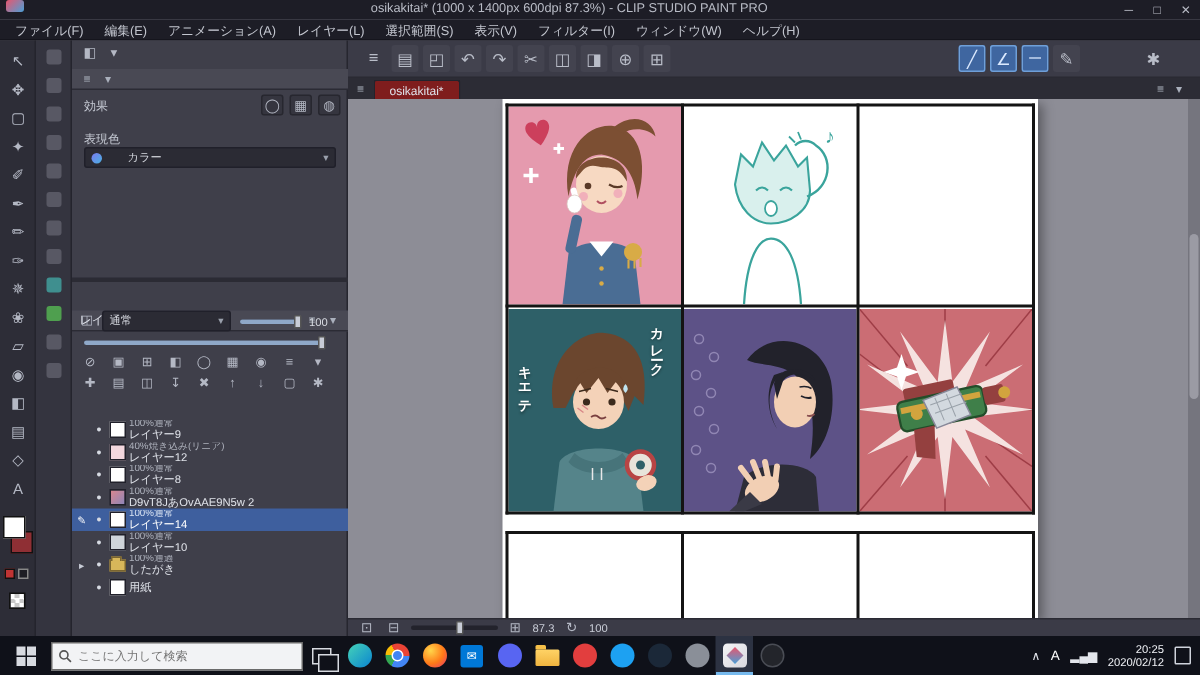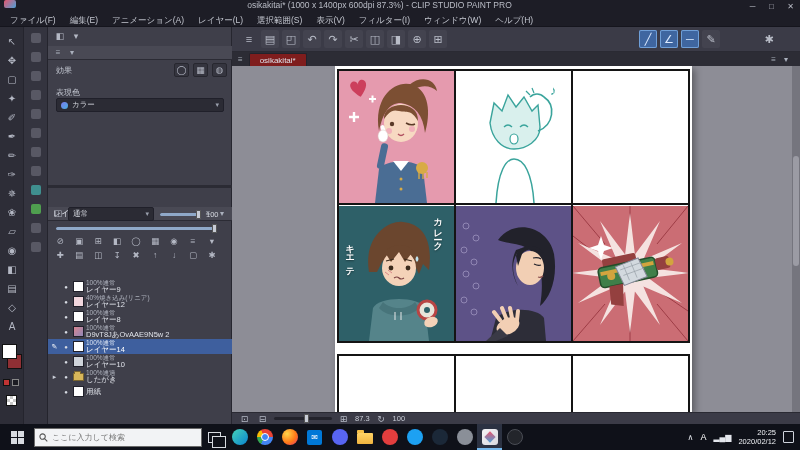--- a/index.html
+++ b/index.html
@@ -52,21 +52,21 @@
   .g-chev::before{content:"∧"} .g-net::before{content:"▂▄▆"} .g-env::before{content:"✉"}
 
   
   .paneldock{left:48px;top:27px;width:184px;height:397px;background:#3f3f4a;border-right:1px solid #26262f}
   .dockico{position:absolute;width:14px;height:13px;font-size:9px;color:#b4b8c4;display:flex;align-items:center;justify-content:center}
   .phead{position:absolute;left:0;width:184px;height:14px;background:#494954;border-bottom:1px solid #2b2b34;display:flex;align-items:center;padding:0 5px;gap:4px}
   .phead .ptitle{flex:1;font-size:8px;color:#dfe2ea}
   .phead .hico{font-size:8px;color:#aab0bc;width:10px;text-align:center}
   .plabel{position:absolute;font-size:8px;color:#c4c8d2}
   .effico{position:absolute;width:15px;height:14px;background:#35353f;border:1px solid #27272f;border-radius:2px;color:#b4b8c4;font-size:9px;display:flex;align-items:center;justify-content:center}
-  .dropdown{position:absolute;background:#2b2b34;border:1px solid #20202a;border-radius:2px;font-size:7.5px;color:#d8dbe2;display:flex;align-items:center;padding:0 4px;gap:4px}
+  .dropdown{position:absolute;background:#2b2b34;border:1px solid #20202a;border-radius:2px;font-size:7.5px;color:#d8dbe2;display:flex;align-items:center;padding:0 4px;gap:17px}
   .dropdown .dd-sp{flex:1}
   .dropdown::after{content:"▾";font-size:7px;color:#9aa0ac}
   .colordot{width:7px;height:7px;border-radius:50%;background:linear-gradient(135deg,#7a7af0,#4ab0e0)}
   .splitter{position:absolute;left:0;width:184px;height:3px;background:#2b2b34}
   .track{position:absolute;height:3px;background:#23232c;border-radius:2px}
   .fill{height:3px;background:#8fa8c8;border-radius:2px}
   .knob{position:absolute;width:5px;height:9px;top:-3px;background:#c8ccd6;border-radius:1px;border:1px solid #555}
   .opval{position:absolute;font-size:7.5px;color:#d8dbe2}
   .lpico{position:absolute;width:16px;height:12px;font-size:8.5px;color:#b4b8c4;display:flex;align-items:center;justify-content:center}
 

